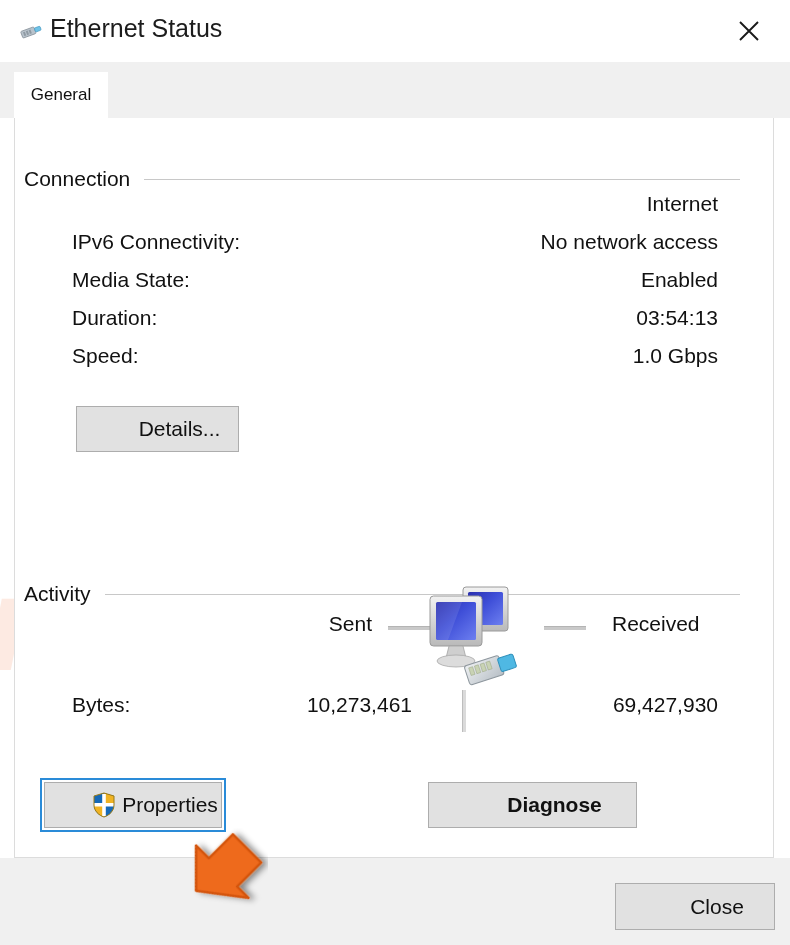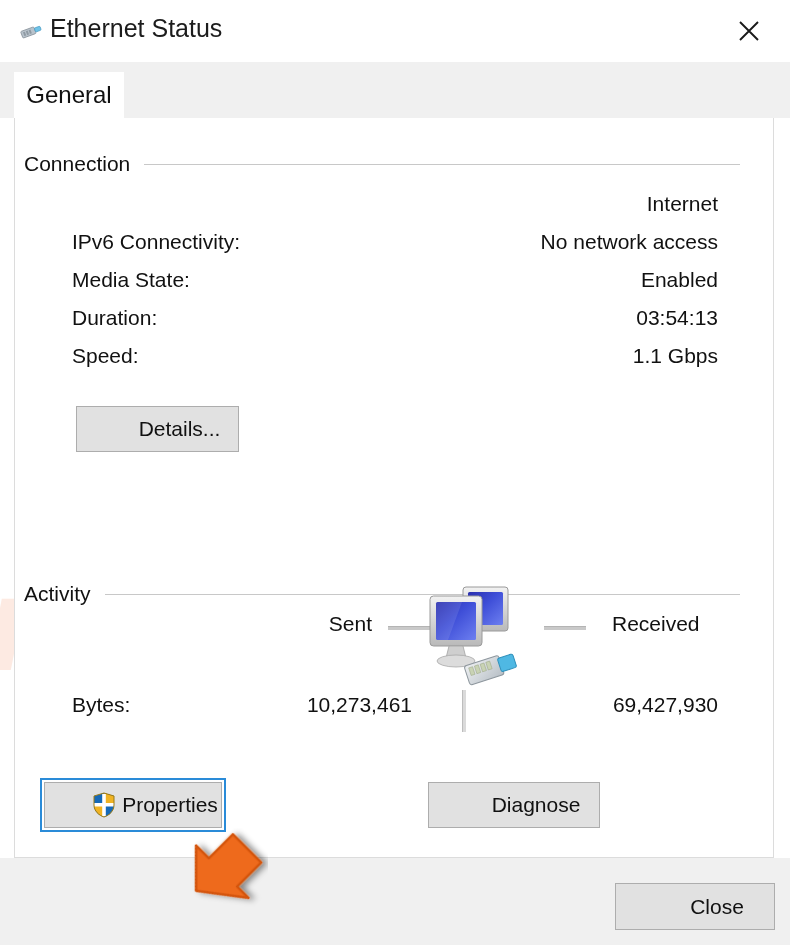--- a/index.html
+++ b/index.html
@@ -110,27 +110,27 @@
     top: 62px;
     width: 790px;
     height: 56px;
     background: #f0f0f0;
     z-index: 10;
   }
   .tab {
     position: absolute;
     left: 14px;
     top: 10px;
-    width: 110px;
+    width: 94px;
     height: 46px;
     background: #ffffff;
     display: flex;
     align-items: center;
     justify-content: center;
-    font-size: 24px;
+    font-size: 17px;
     color: #111;
     cursor: pointer;
   }
 
   
   .panel {
     position: absolute;
     left: 14px;
     top: 113px;
     width: 760px;
@@ -154,21 +154,21 @@
     font-size: 21px;
     color: #111;
     white-space: nowrap;
     padding-right: 14px;
   }
   .group-rule {
     flex: 1;
     height: 1px;
     background: #c8c8c8;
   }
-  .group-connection { top: 152px; }
+  .group-connection { top: 167px; }
   .group-activity { top: 542px; }
 
   
   .rows {
     position: absolute;
     left: 0;
     top: 192px;
     width: 790px;
     z-index: 12;
   }
@@ -331,22 +331,23 @@
     position: absolute;
     left: 236px;
     top: 0;
     width: 178px;
     height: 46px;
   }
   .btn-diagnose {
     position: absolute;
     left: 428px;
     top: 0;
-    width: 172px;
+    width: 209px;
     height: 46px;
+    font-weight: bold;
   }
   .shield {
     width: 24px;
     height: 26px;
     flex: none;
   }
 
   
   .footer {
     position: absolute;
@@ -432,21 +433,21 @@
   <div class="row">
     <span class="row-label">Media State:</span>
     <span class="row-value">Enabled</span>
   </div>
   <div class="row">
     <span class="row-label">Duration:</span>
     <span class="row-value">03:54:13</span>
   </div>
   <div class="row">
     <span class="row-label">Speed:</span>
-    <span class="row-value">1.1 Gbps</span>
+    <span class="row-value">1.0 Gbps</span>
   </div>
 </div>
 
 <div class="btn btn-details">
   <span>Details...</span>
 </div>
 
 <div class="group group-activity" style="z-index:12;margin-top:40px;">
   <span class="group-label">Activity</span>
   <span class="group-rule"></span>

